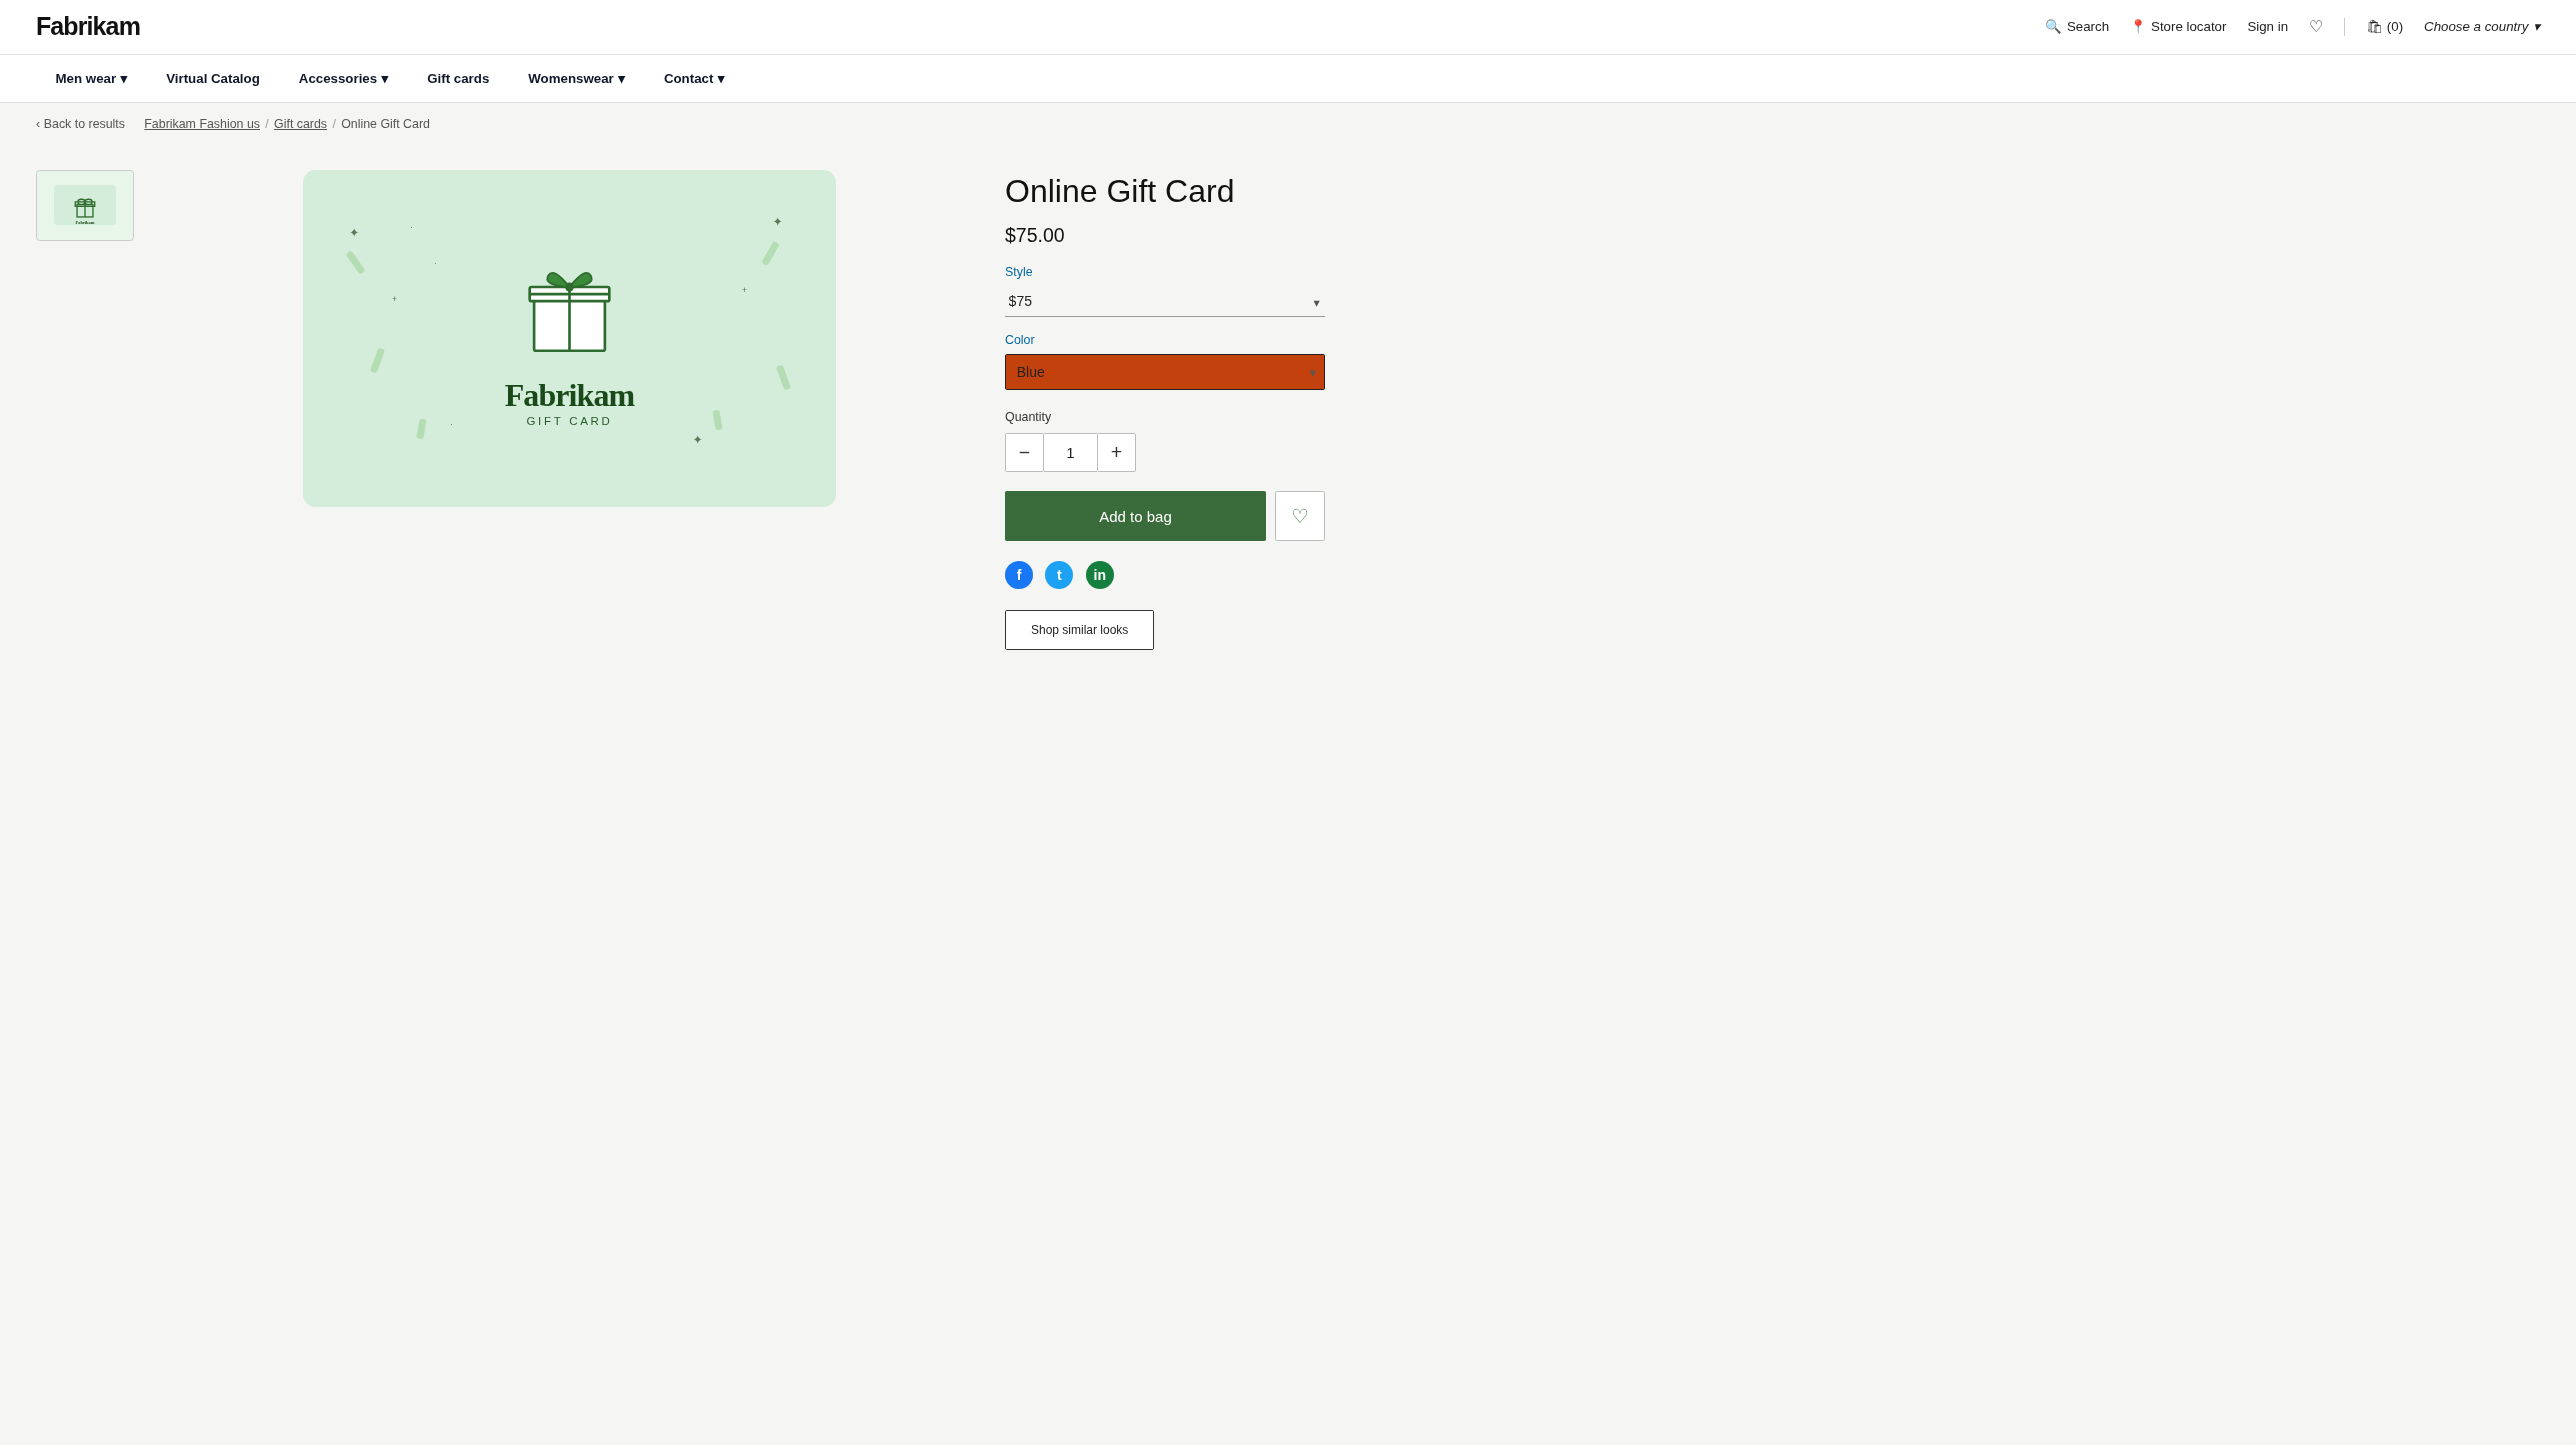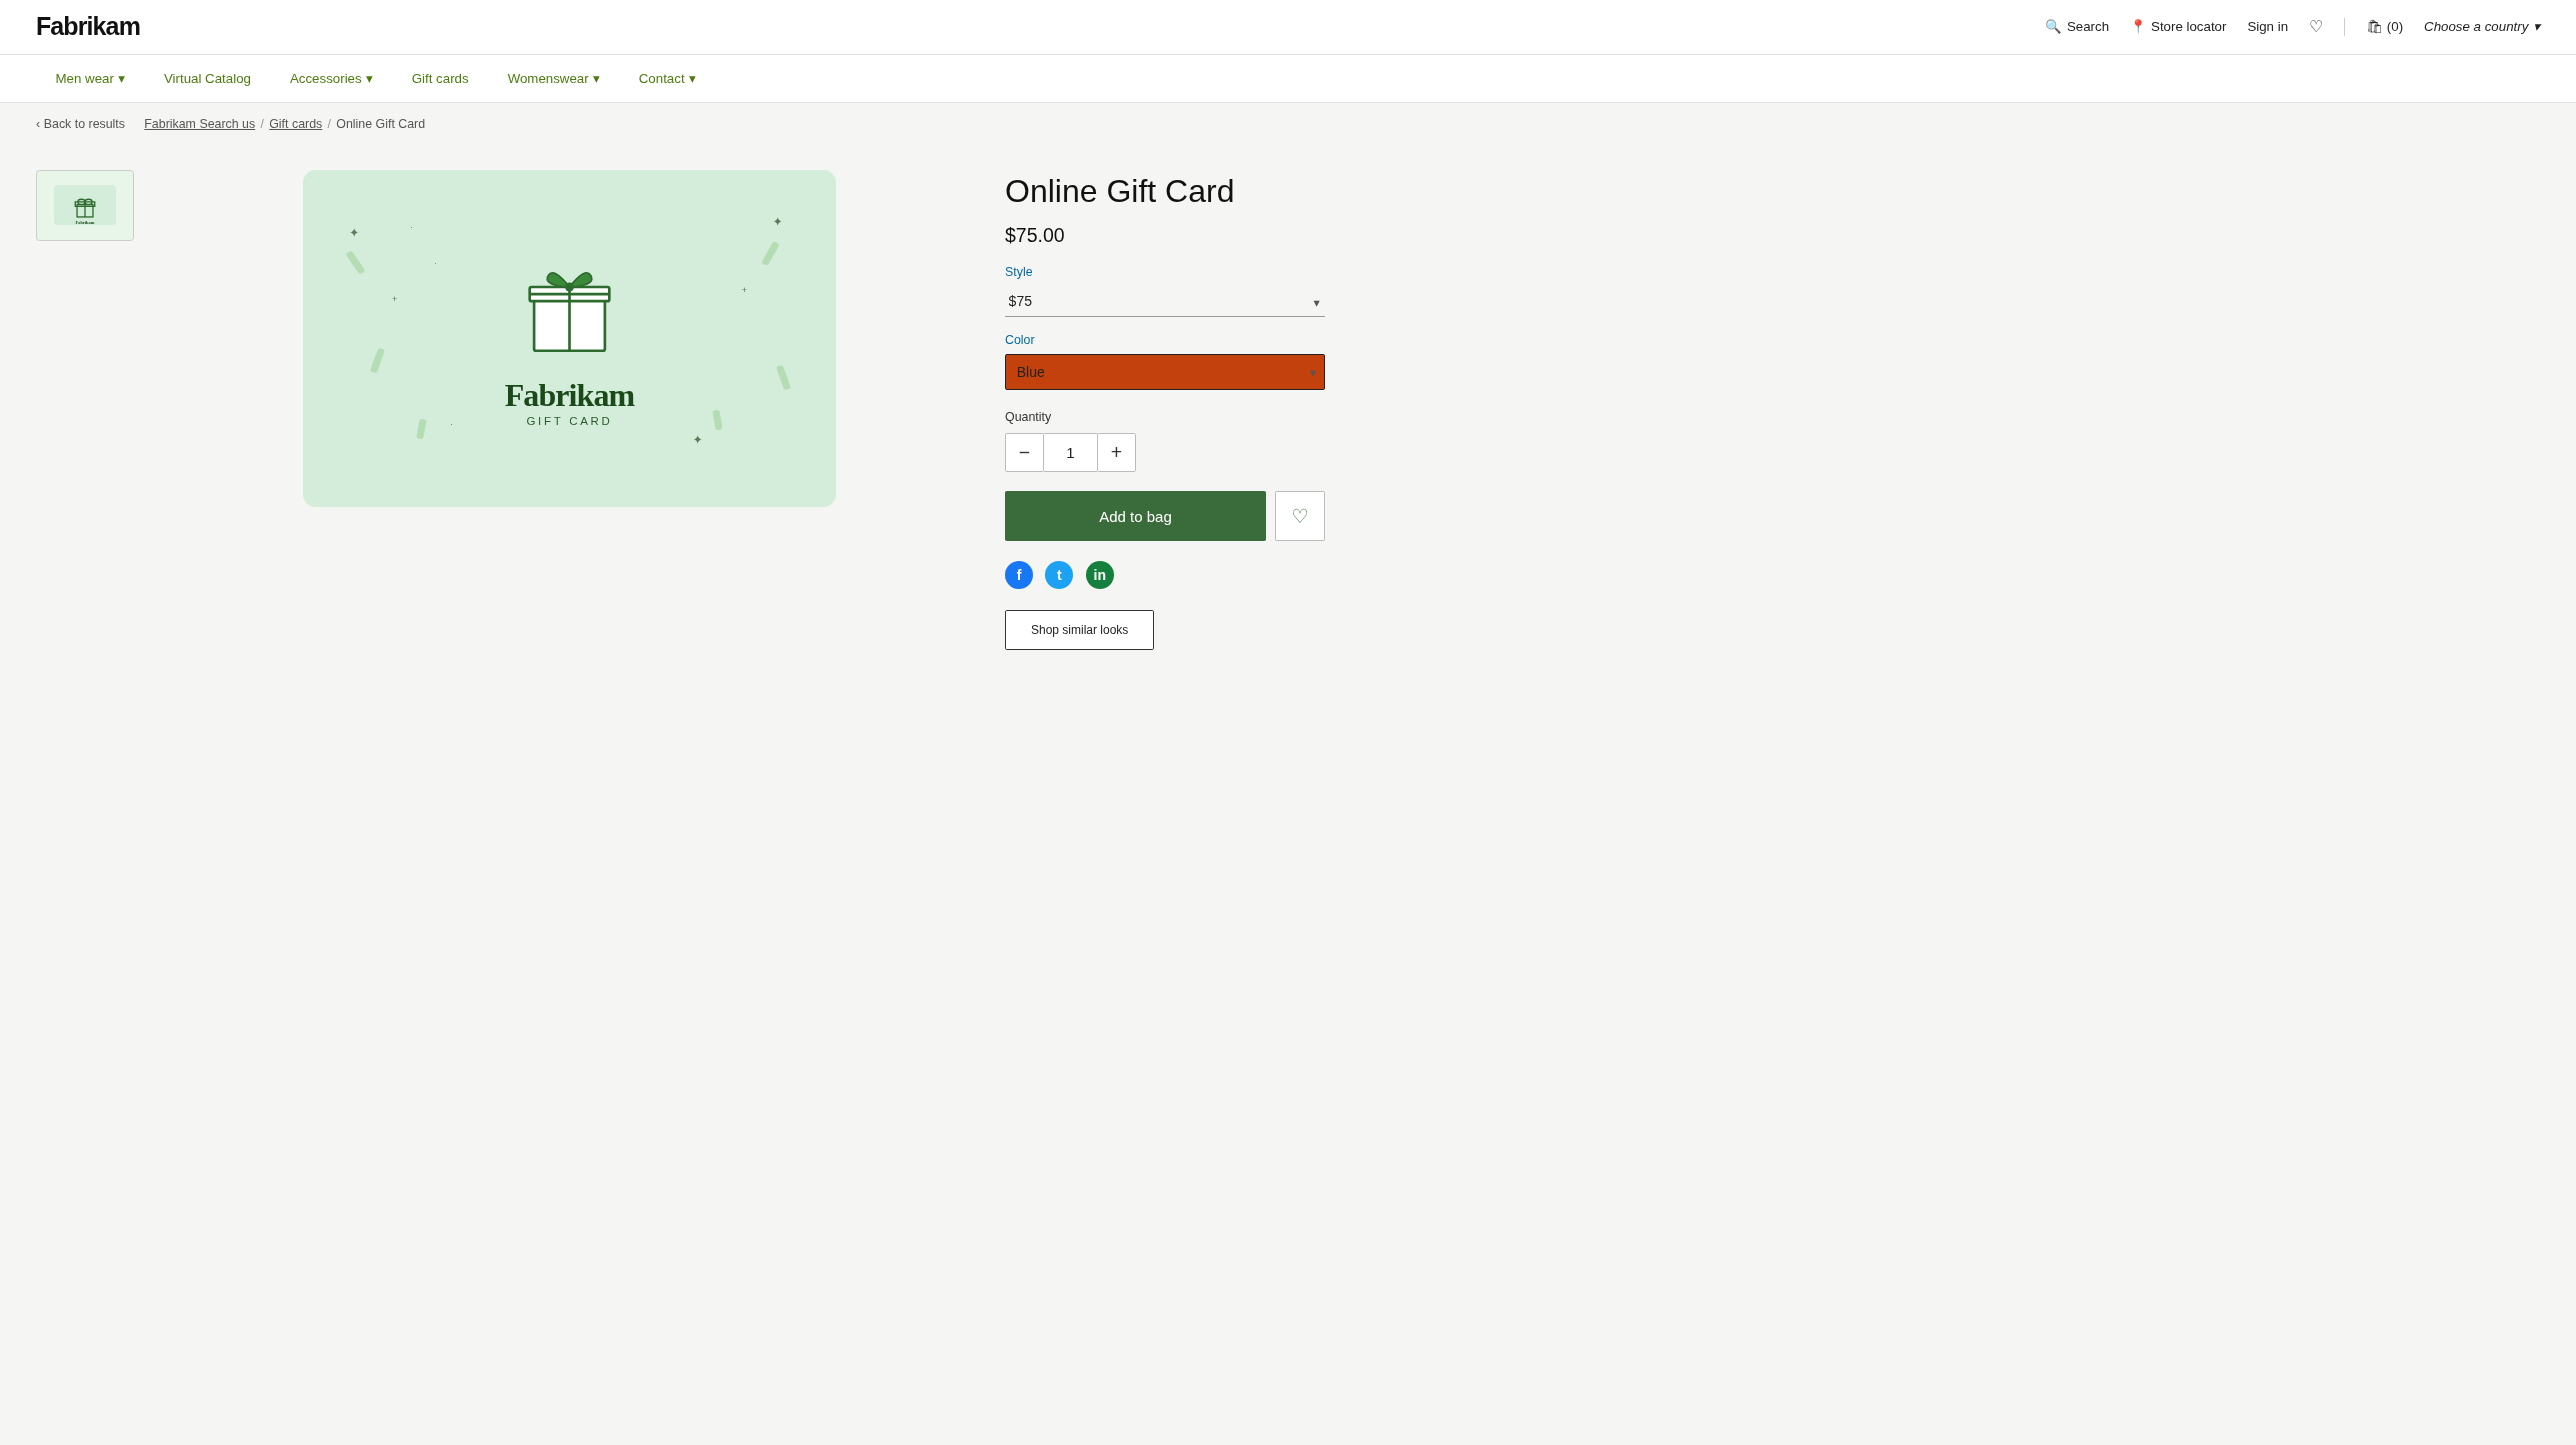--- a/index.html
+++ b/index.html
@@ -66,26 +66,27 @@
       background: #fff;
       display: flex;
       align-items: center;
       padding: 0 36px;
       border-bottom: 0.9px solid #e0e0e0;
       gap: 0;
     }
     .nav-item {
       padding: 16px 19.5px;
       font-size: 13.3px;
-      color: #4d7c0f;
+      color: #0f172a;
       cursor: pointer;
       display: flex;
       align-items: flex-end;
       gap: 4.4px;
       white-space: nowrap;
+      font-weight: bold;
     }
 
     
     .breadcrumb {
       background: #f5f5f3;
       padding: 14px 36px;
       display: flex;
       align-items: center;
       gap: 5.3px;
       font-size: 12.4px;
@@ -426,21 +427,21 @@
     <span>Contact</span>
     <span>▾</span>
   </div>
 </nav>
 
 <div class="breadcrumb">
   <a class="back-link">
     <span>‹</span>
     <span>Back to results</span>
   </a>
-  <a>Fabrikam Search us</a>
+  <a>Fabrikam Fashion us</a>
   <span class="breadcrumb-sep">/</span>
   <a>Gift cards</a>
   <span class="breadcrumb-sep">/</span>
   <span class="current">Online Gift Card</span>
 </div>
 
 <div class="product-area">
 
   <div class="thumbnails">
     <div class="thumb">

